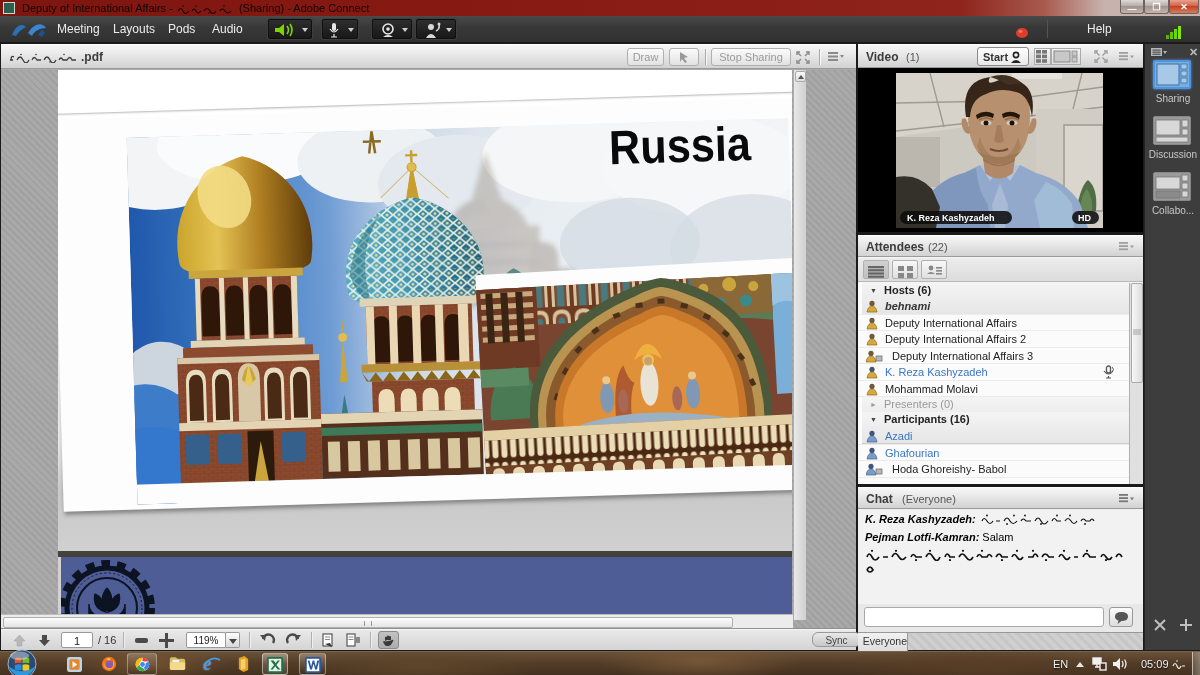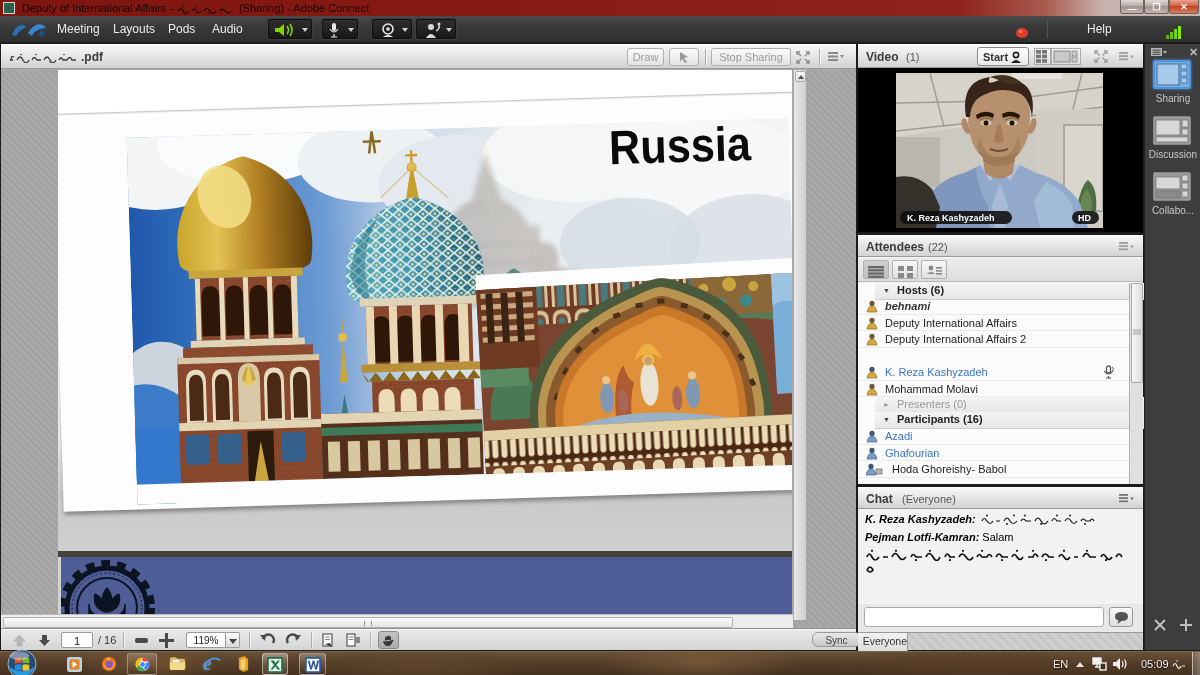--- a/index.html
+++ b/index.html
@@ -27,21 +27,21 @@
 #shbody{left:0;top:26px;width:855px;height:559px;background:repeating-linear-gradient(45deg,#a9a9a9 0 3px,#a0a0a0 3px 5px)}
 #doccanvas{left:57px;top:0px;width:734px;height:550px;background:#d2d2d2;overflow:hidden}
 #vscroll{left:792px;top:0;width:13px;height:550px;background:linear-gradient(90deg,#e8e8e8,#d0d0d0);border-left:1px solid #aaa}
 #hscrollrow{left:0px;top:544px;width:792px;height:15px;background:#ececec;border-top:1px solid #bbb}
 #hthumb{left:2px;top:2px;width:730px;height:11px;background:linear-gradient(#fdfdfd,#e4e4e4);border:1px solid #b0b0b0;border-radius:2px}
 #shtoolbar{left:0;top:585px;width:855px;height:21px;background:linear-gradient(#e9e9e9,#d4d4d4);border-top:1px solid #f5f5f5;box-shadow:0 -1px 0 #909090}
 .hbtn{position:absolute;top:3px;height:18px;background:linear-gradient(#fbfbfb,#e2e2e2);border:1px solid #b0b0b0;border-radius:3px;font-size:11px;color:#9a9a9a;text-align:center;line-height:17px}
 .hsep{position:absolute;top:4px;width:1px;height:16px;background:#aaa;box-shadow:1px 0 0 #f8f8f8}
 .tsep{position:absolute;top:2px;width:1px;height:16px;background:#b0b0b0;box-shadow:1px 0 0 #f0f0f0}
 .avbtn{position:absolute;top:2px;width:26px;height:19px;background:linear-gradient(#f8f8f8,#e0e0e0);border:1px solid #b0b0b0;border-radius:2px;text-align:center;padding-top:3px}
-.grow{position:absolute;left:17px;width:271px;height:17px;line-height:15px;background:linear-gradient(#f4f4f4,#e6e6e6);border-bottom:1px solid #ccc;padding-left:8px}
+.grow{position:absolute;left:4px;width:271px;height:32px;line-height:15px;background:linear-gradient(#f4f4f4,#e6e6e6);border-bottom:1px solid #ccc;padding-left:8px}
 .grow .tri{position:absolute;left:8px;top:0;font-size:7px;color:#444}
 .arow{position:absolute;left:0;width:271px;height:16.5px;line-height:16px;border-bottom:1px solid #ebebeb;padding-left:8px;white-space:nowrap}
 .pico{vertical-align:-3px;margin-right:6px}
 
 #rightpanel{left:858px;top:44px;width:286px;height:606px;background:#1b1b1b}
 #videopod{left:0px;top:0px;width:285px;height:188px;background:#000}
 #attpod{left:0px;top:191px;width:285px;height:249px;background:#f5f5f5}
 #chatpod{left:0px;top:443px;width:285px;height:163px;background:#f0f0f0}
 
 #strip{left:1144px;top:44px;width:56px;height:606px;background:#3d3d3d;border-left:1px solid #222}
@@ -651,20 +651,25 @@
               <path d="M1 12 q1 -6 5 -6 q4 0 5 6 z" fill="#d8a83c" stroke="#8a6a20" stroke-width=".7"></path>
             </svg>Deputy International Affairs</div>
         <div class="arow" style="top:15px"><svg class="pico" width="13" height="13" viewBox="0 0 13 13">
               <circle cx="6" cy="3.4" r="2.6" fill="#6e5a38"></circle>
               <path d="M1 12 q1 -6 5 -6 q4 0 5 6 z" fill="#d8a83c" stroke="#8a6a20" stroke-width=".7"></path>
             </svg><i style="font-weight:bold;color:#333">behnami</i></div>
         <div class="arow" style="top:48px"><svg class="pico" width="13" height="13" viewBox="0 0 13 13">
               <circle cx="6" cy="3.4" r="2.6" fill="#6e5a38"></circle>
               <path d="M1 12 q1 -6 5 -6 q4 0 5 6 z" fill="#d8a83c" stroke="#8a6a20" stroke-width=".7"></path>
             </svg>Deputy International Affairs 2</div>
+        <div class="arow" style="top:64.5px"><svg class="pico" width="17" height="13" viewBox="0 0 17 13">
+              <circle cx="5" cy="3.4" r="2.6" fill="#6e5a38"></circle>
+              <path d="M0 12 q1 -6 5 -6 q4 0 5 6 z" fill="#d8a83c" stroke="#8a6a20" stroke-width=".7"></path>
+              <rect x="10" y="6" width="6" height="5" fill="#b8b8b8" stroke="#666" stroke-width=".7"></rect>
+            </svg><span style="margin-left:3px">Deputy International Affairs 3</span></div>
         <div class="arow" style="top:81px;color:#3a76c4"><svg class="pico" width="13" height="13" viewBox="0 0 13 13">
               <circle cx="6" cy="3.4" r="2.6" fill="#44546e"></circle>
               <path d="M1 12 q1 -6 5 -6 q4 0 5 6 z" fill="#d8a83c" stroke="#8a6a20" stroke-width=".7"></path>
             </svg>K. Reza Kashyzadeh
           <svg class="abs" style="left:243px;top:1px" width="15" height="14" viewBox="0 0 15 14">
               <rect x="5.5" y="1" width="4" height="7" rx="2" fill="none" stroke="#555" stroke-width="1.3"></rect>
               <path d="M3 6 q4.5 6 9 0 M7.5 11 v2 M5 13 h5" stroke="#555" stroke-width="1.2" fill="none"></path>
               <path d="M11 2 q3 2 0 5" stroke="#555" stroke-width="1" fill="none"></path>
             </svg>
         </div>

